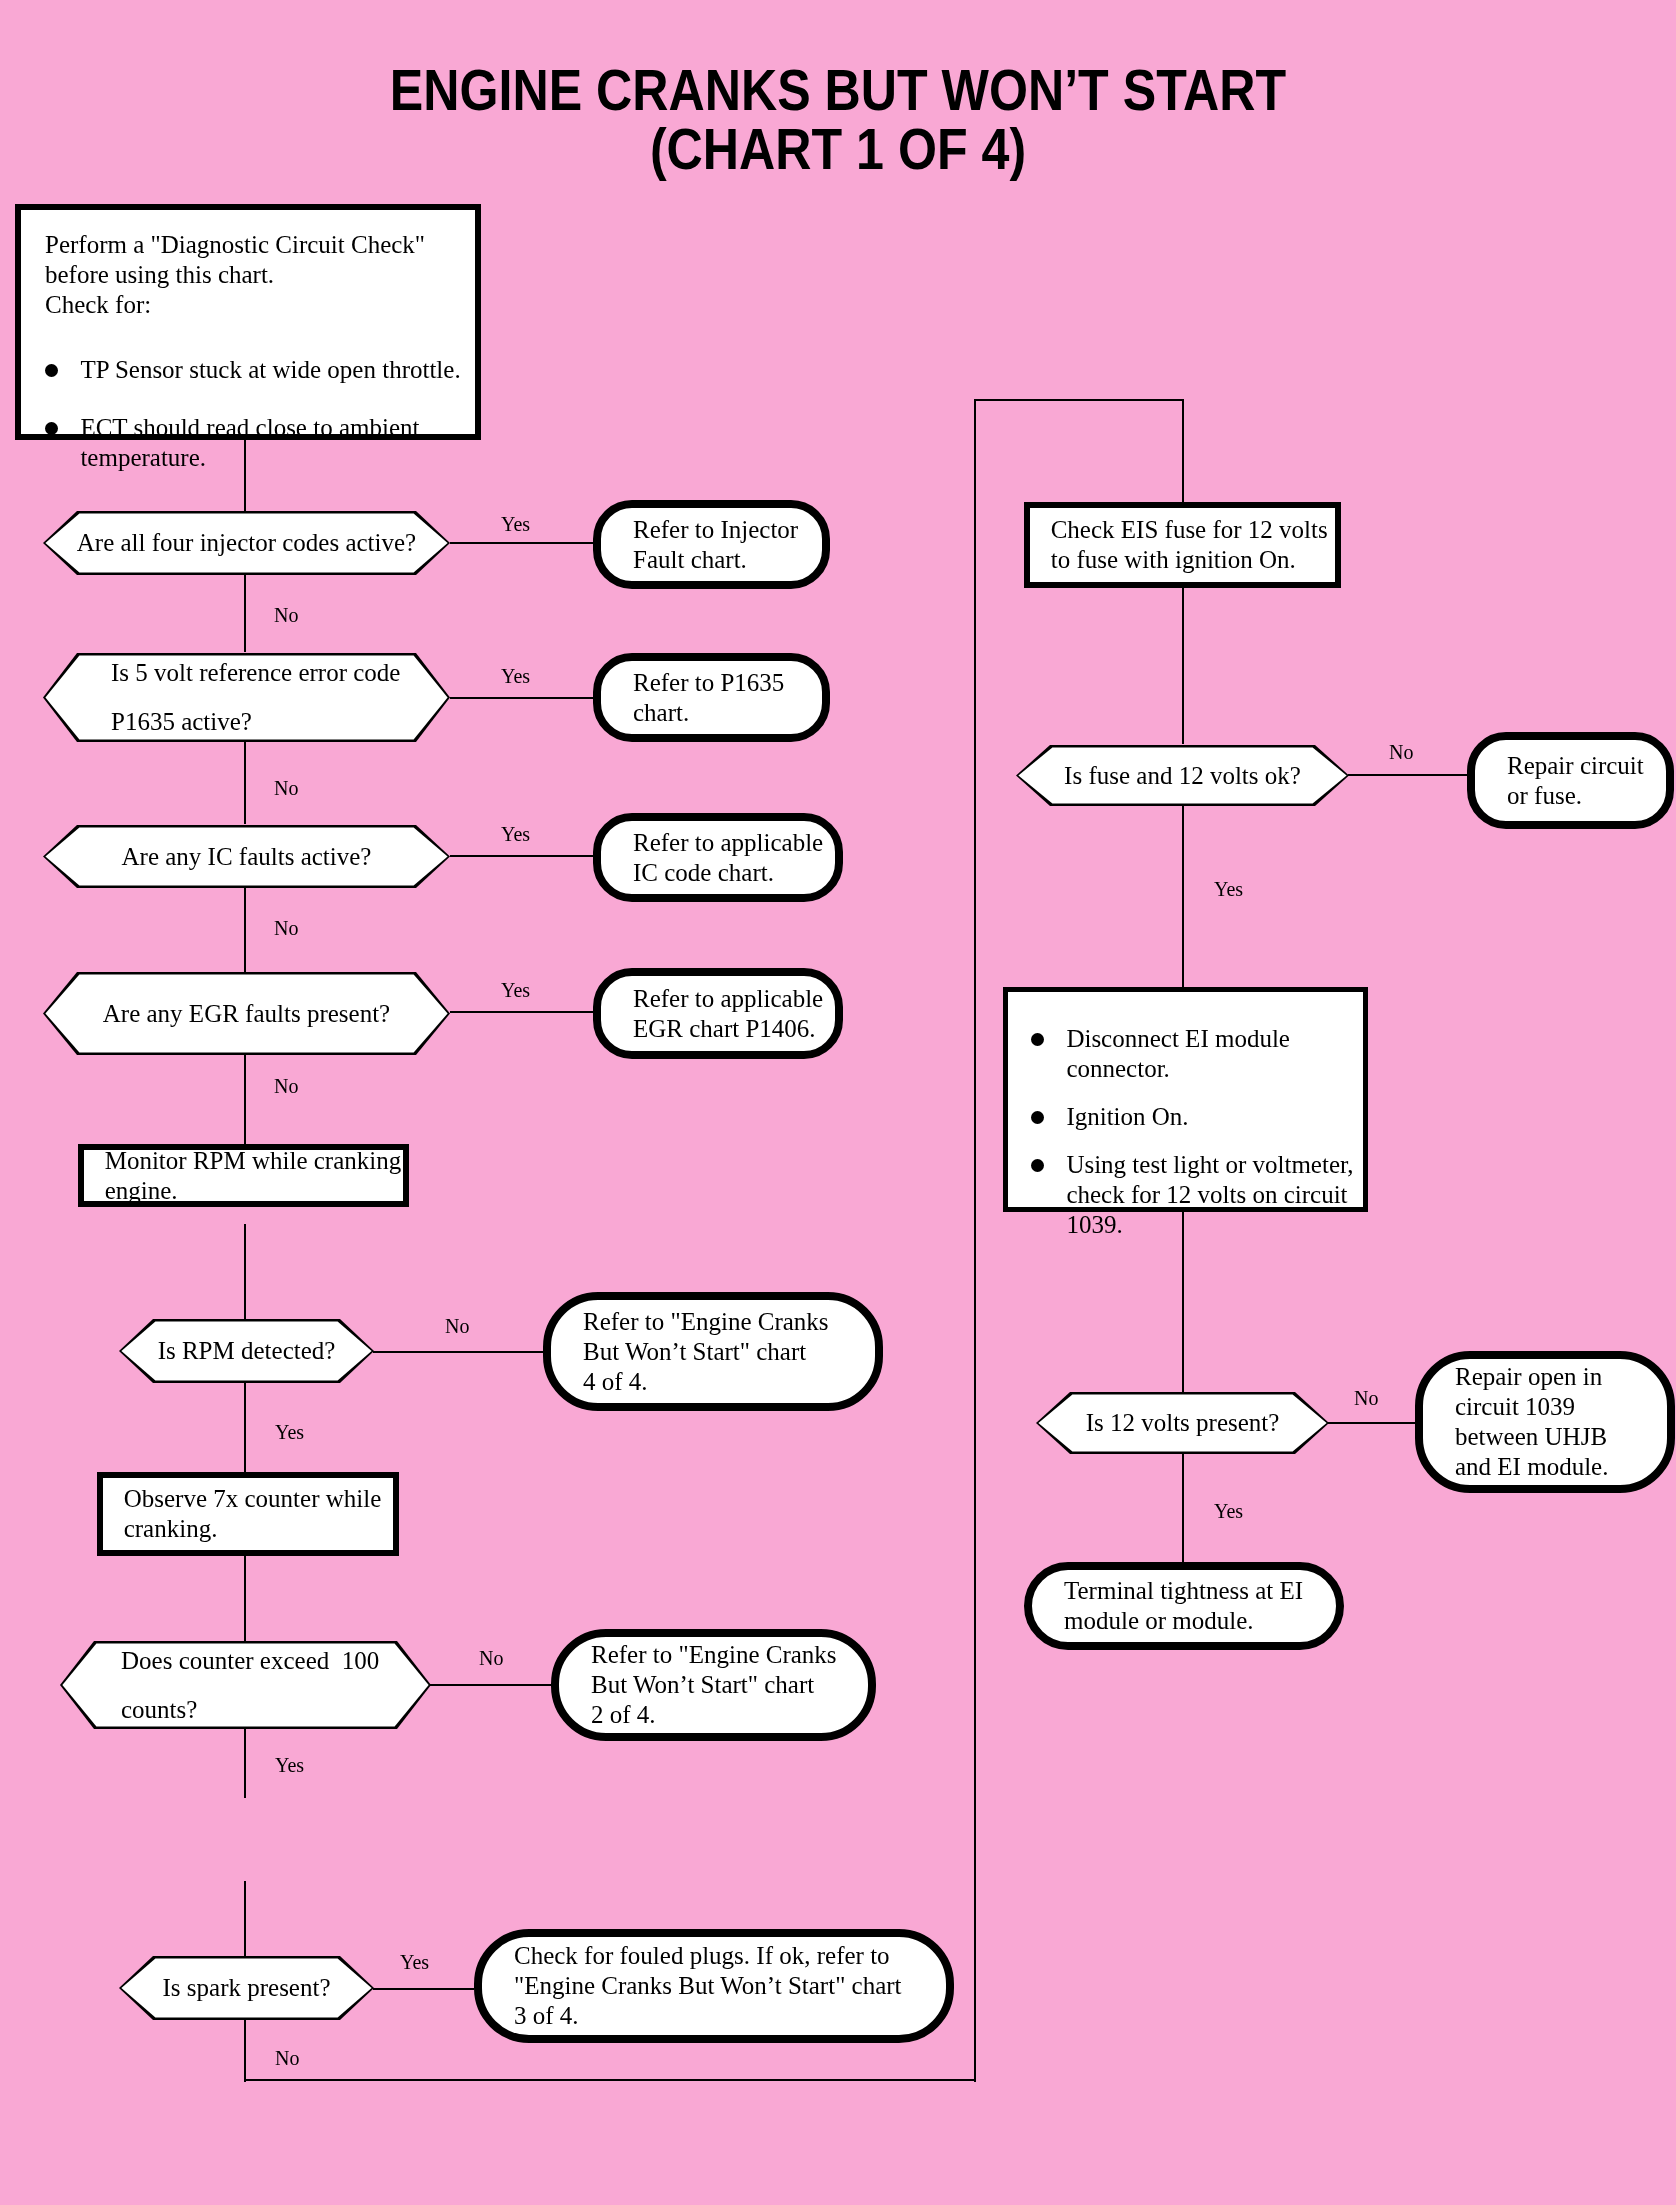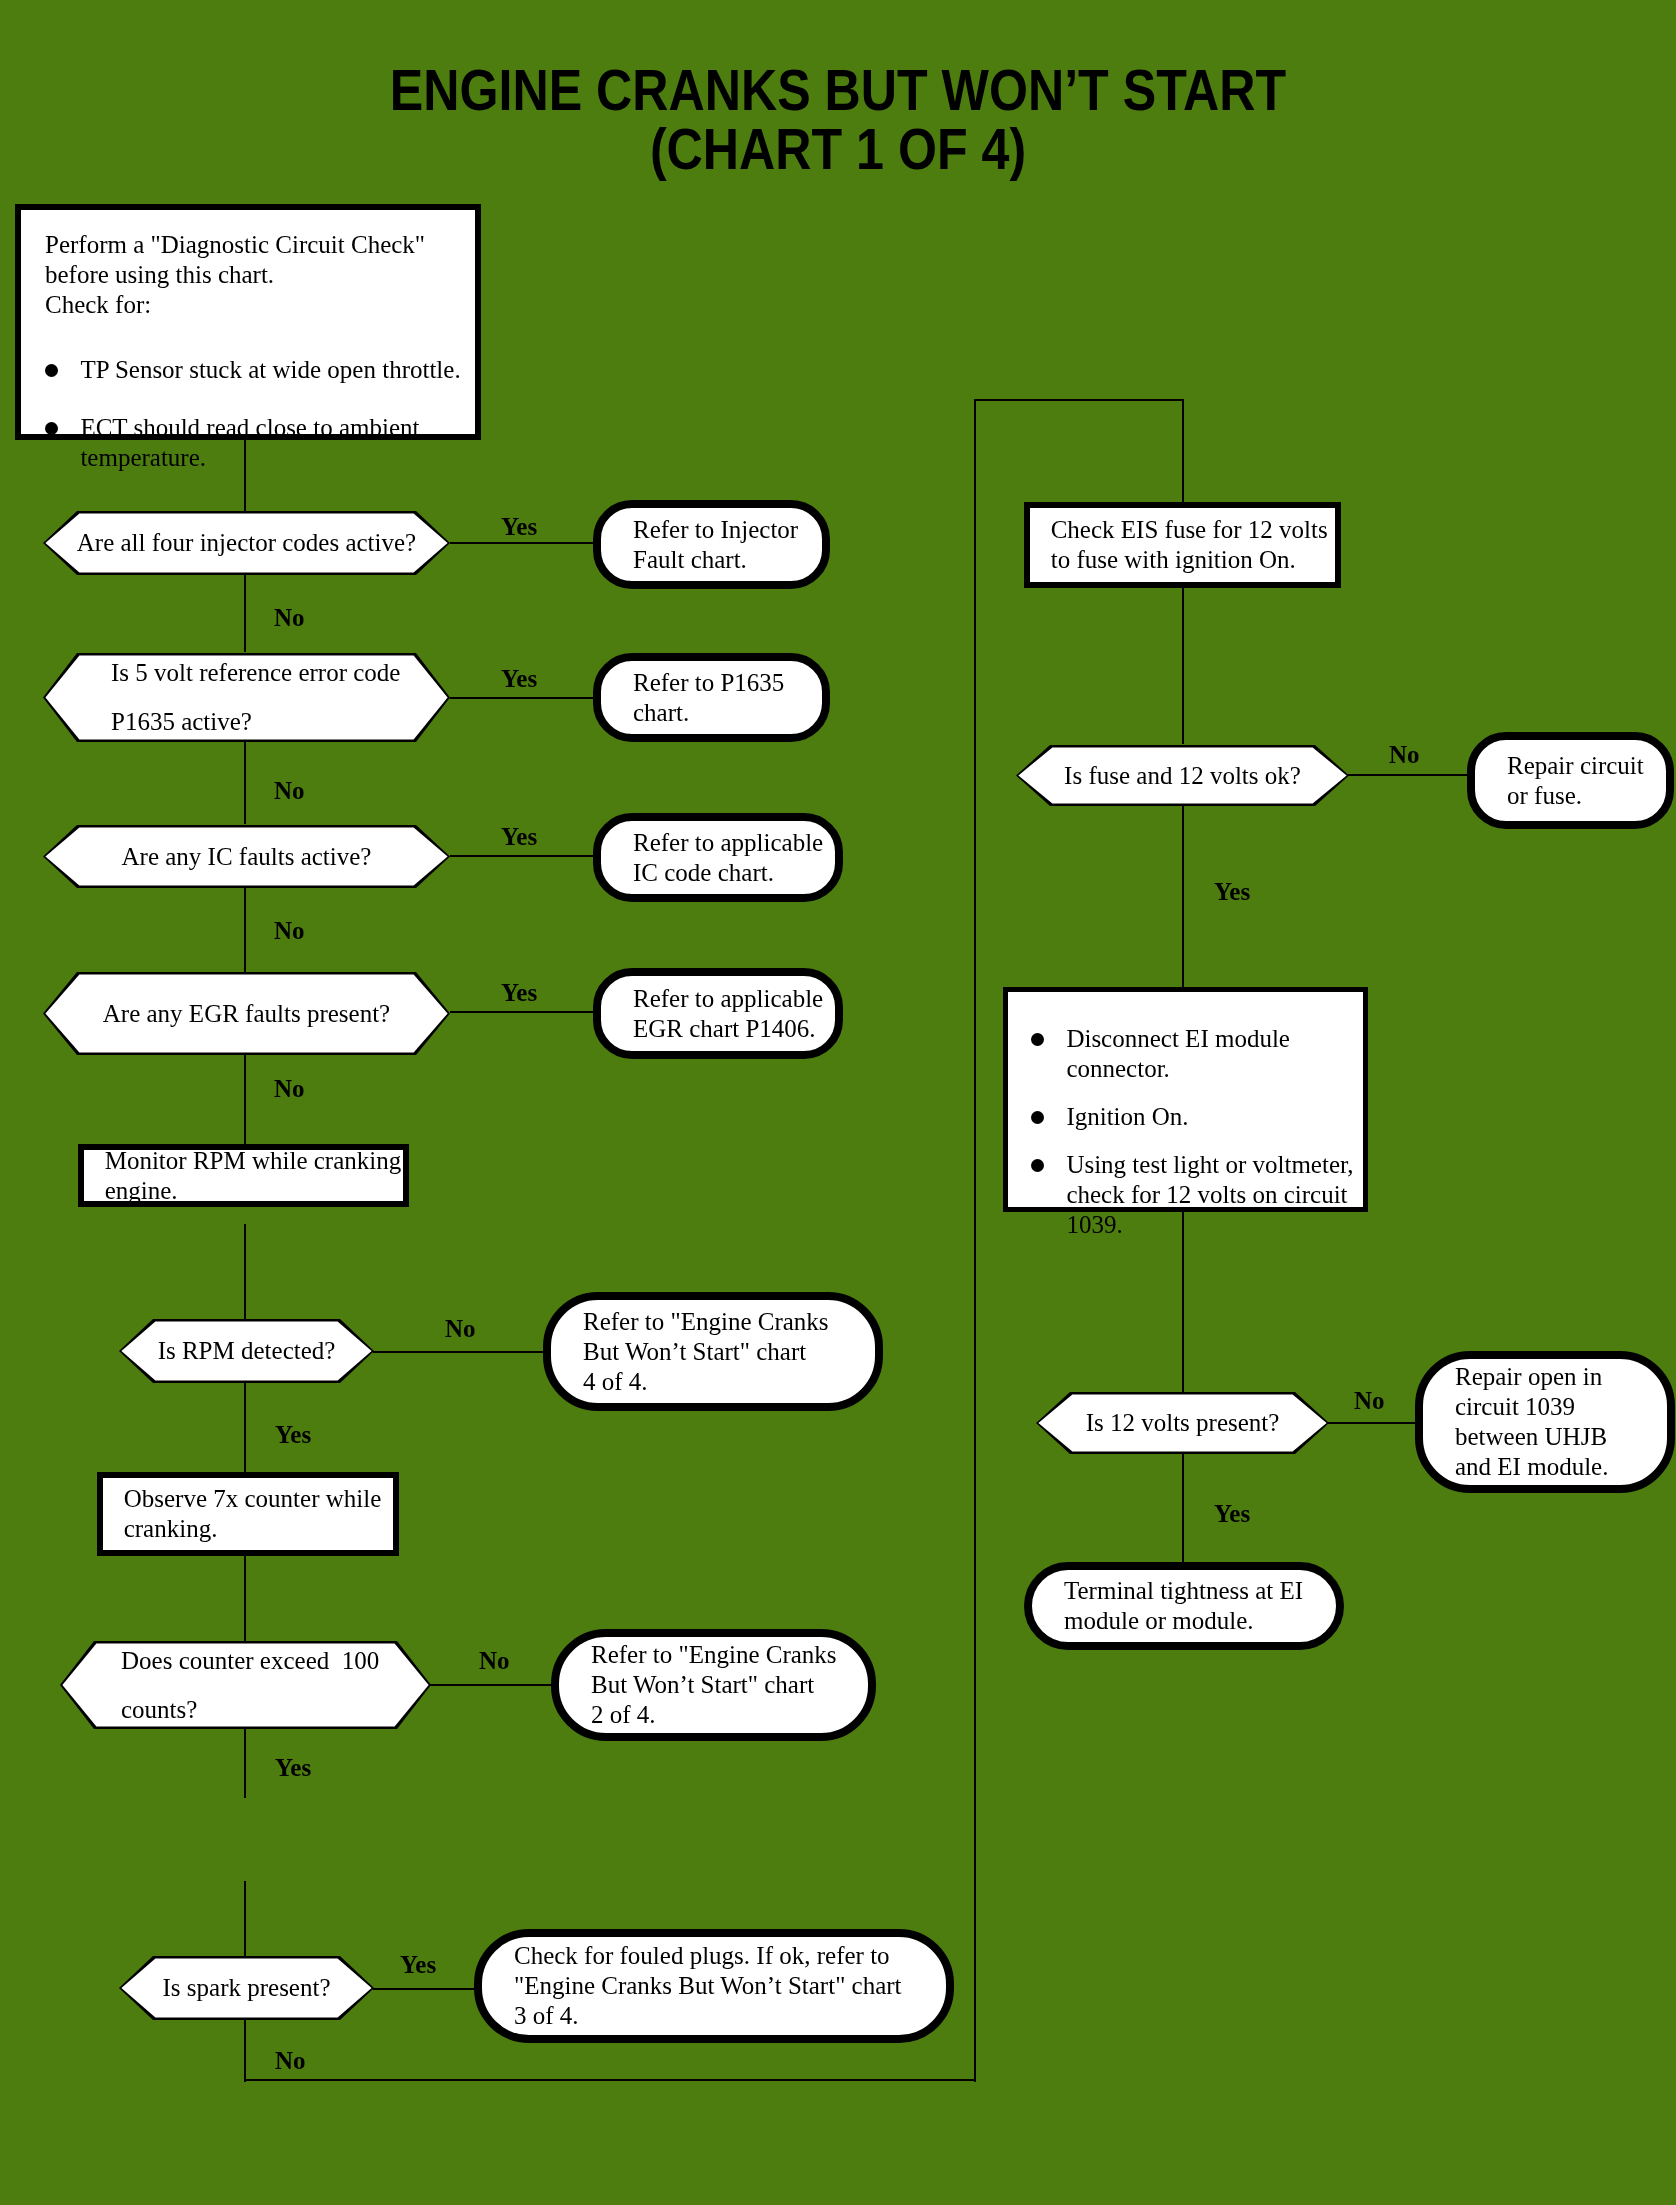--- a/index.html
+++ b/index.html
@@ -1,17 +1,17 @@
 <!DOCTYPE html>
 <html style="font-size:9.7px"><head>
 <meta charset="utf-8">
 <style>
   html,body{margin:0;padding:0;background:#ffffff;}
   #canvas{
-    position:relative;width:1676px;height:2205px;background:#4d7c0f;
+    position:relative;width:1676px;height:2205px;background:#f9a8d4;
     font-family:"Liberation Serif","DejaVu Serif",serif;color:#000;
     overflow:hidden;
   }
   
   .title{position:absolute;left:0;top:61px;width:100%;text-align:center;}
   .title-line{
     font-family:"Liberation Sans","DejaVu Sans",sans-serif;
     font-weight:bold;font-size:57px;line-height:1.04;letter-spacing:0px;
     transform:scaleX(.88);transform-origin:50% 50%;white-space:pre;
   }
@@ -27,21 +27,21 @@
   .hex::before{content:"";position:absolute;inset:2.4px;background:#fff;clip-path:inherit;}
   .hex-label{position:relative;z-index:1;width:100%;height:100%;
              display:flex;flex-direction:column;justify-content:center;align-items:center;}
   .hex-label.left{align-items:flex-start;padding-left:68px;box-sizing:border-box;gap:19px;}
   .line{font-size:25px;line-height:1.2;white-space:pre;}
   .center .line{text-align:center;}
   
   .vline,.hline{position:absolute;background:#000;}
   .vline{width:2.4px;}
   .hline{height:2.4px;}
-  .edge-lbl{position:absolute;font-size:25px;line-height:1;white-space:pre;font-weight:bold;}
+  .edge-lbl{position:absolute;font-size:20px;line-height:1;white-space:pre;}
   
   .blist{display:flex;flex-direction:column;}
   .bullet{display:flex;flex-direction:row;}
   .dot{width:13.4px;height:13.4px;border-radius:50%;background:#000;flex:0 0 13.4px;margin-top:9px;}
   .btext{padding-left:22px;}
 </style>
 </head>
 <body>
 
 <div id="canvas">

